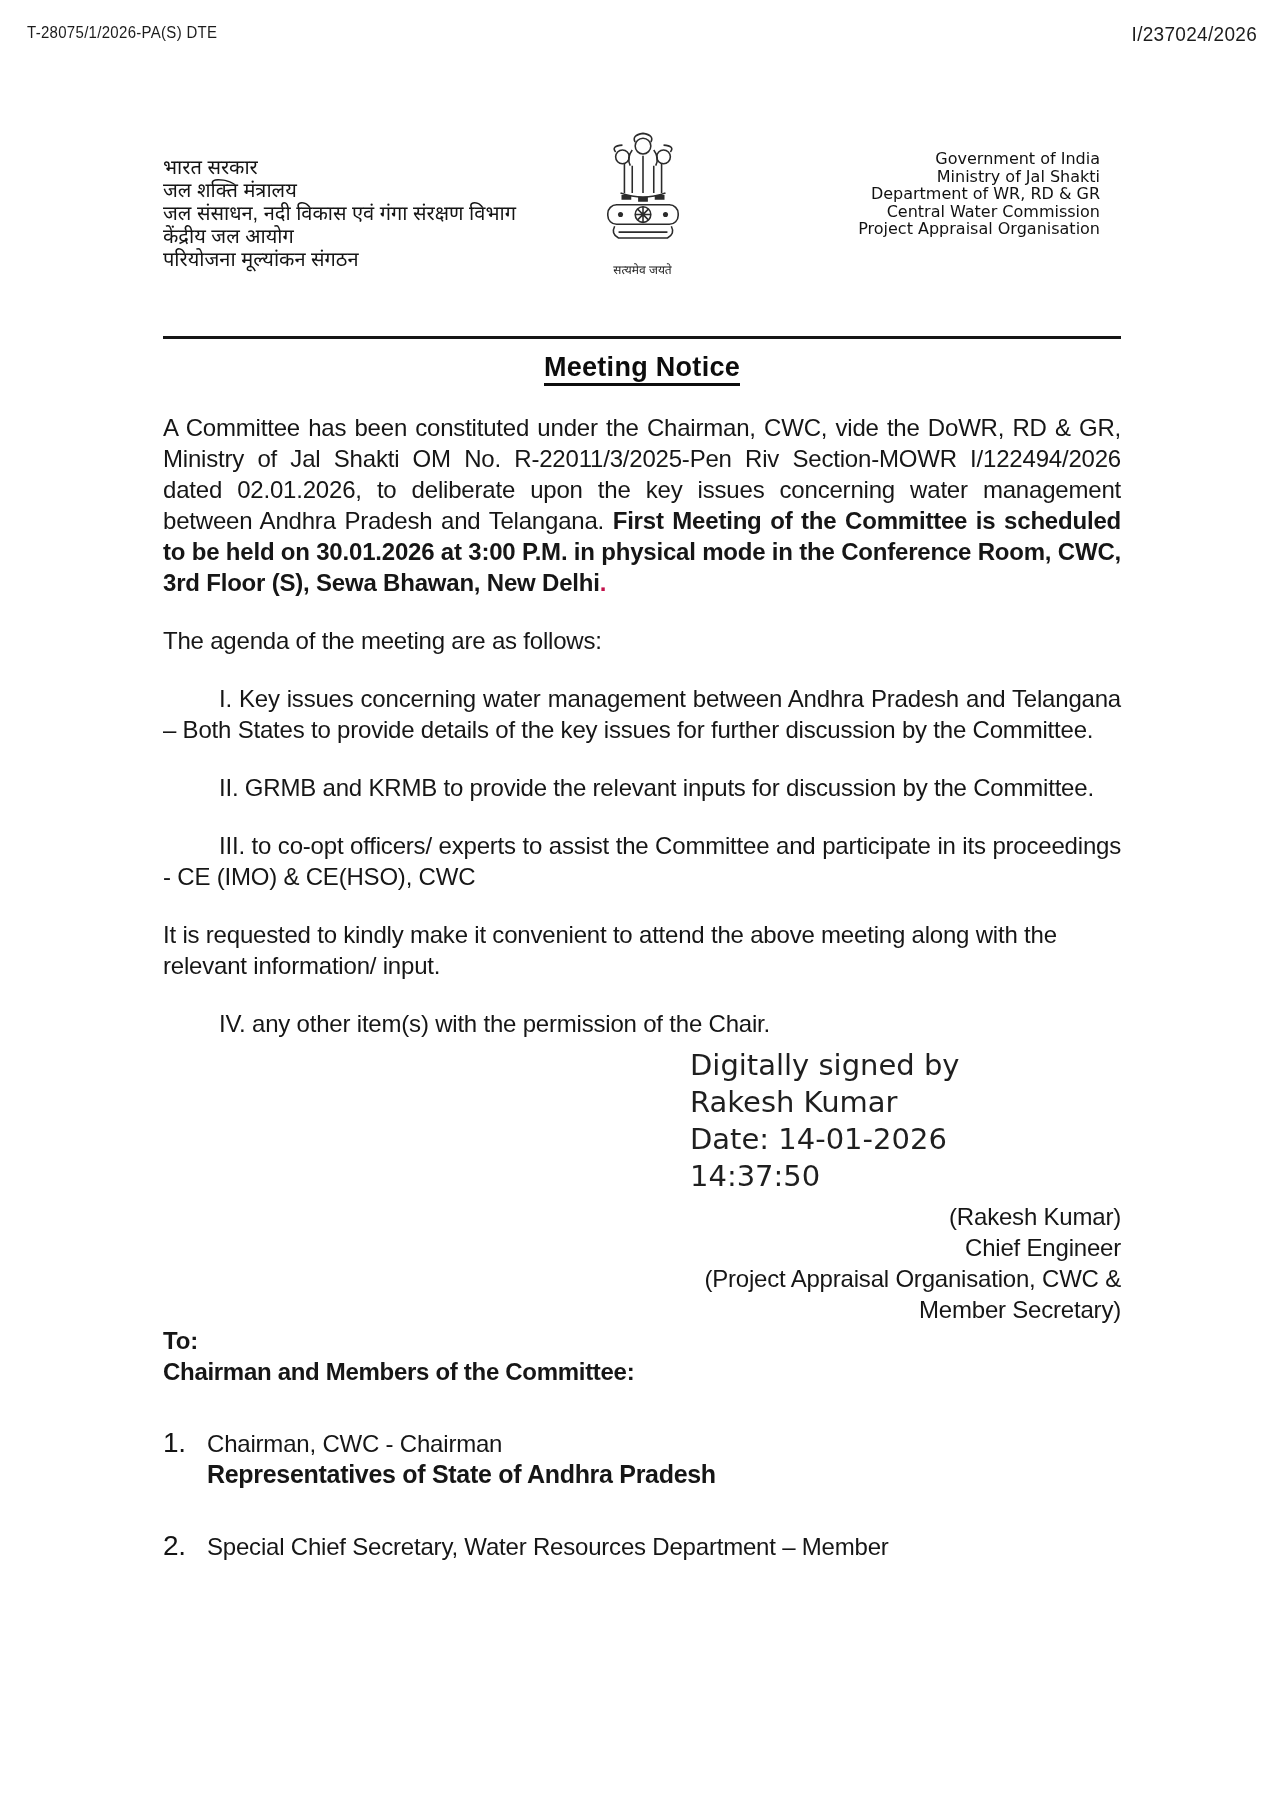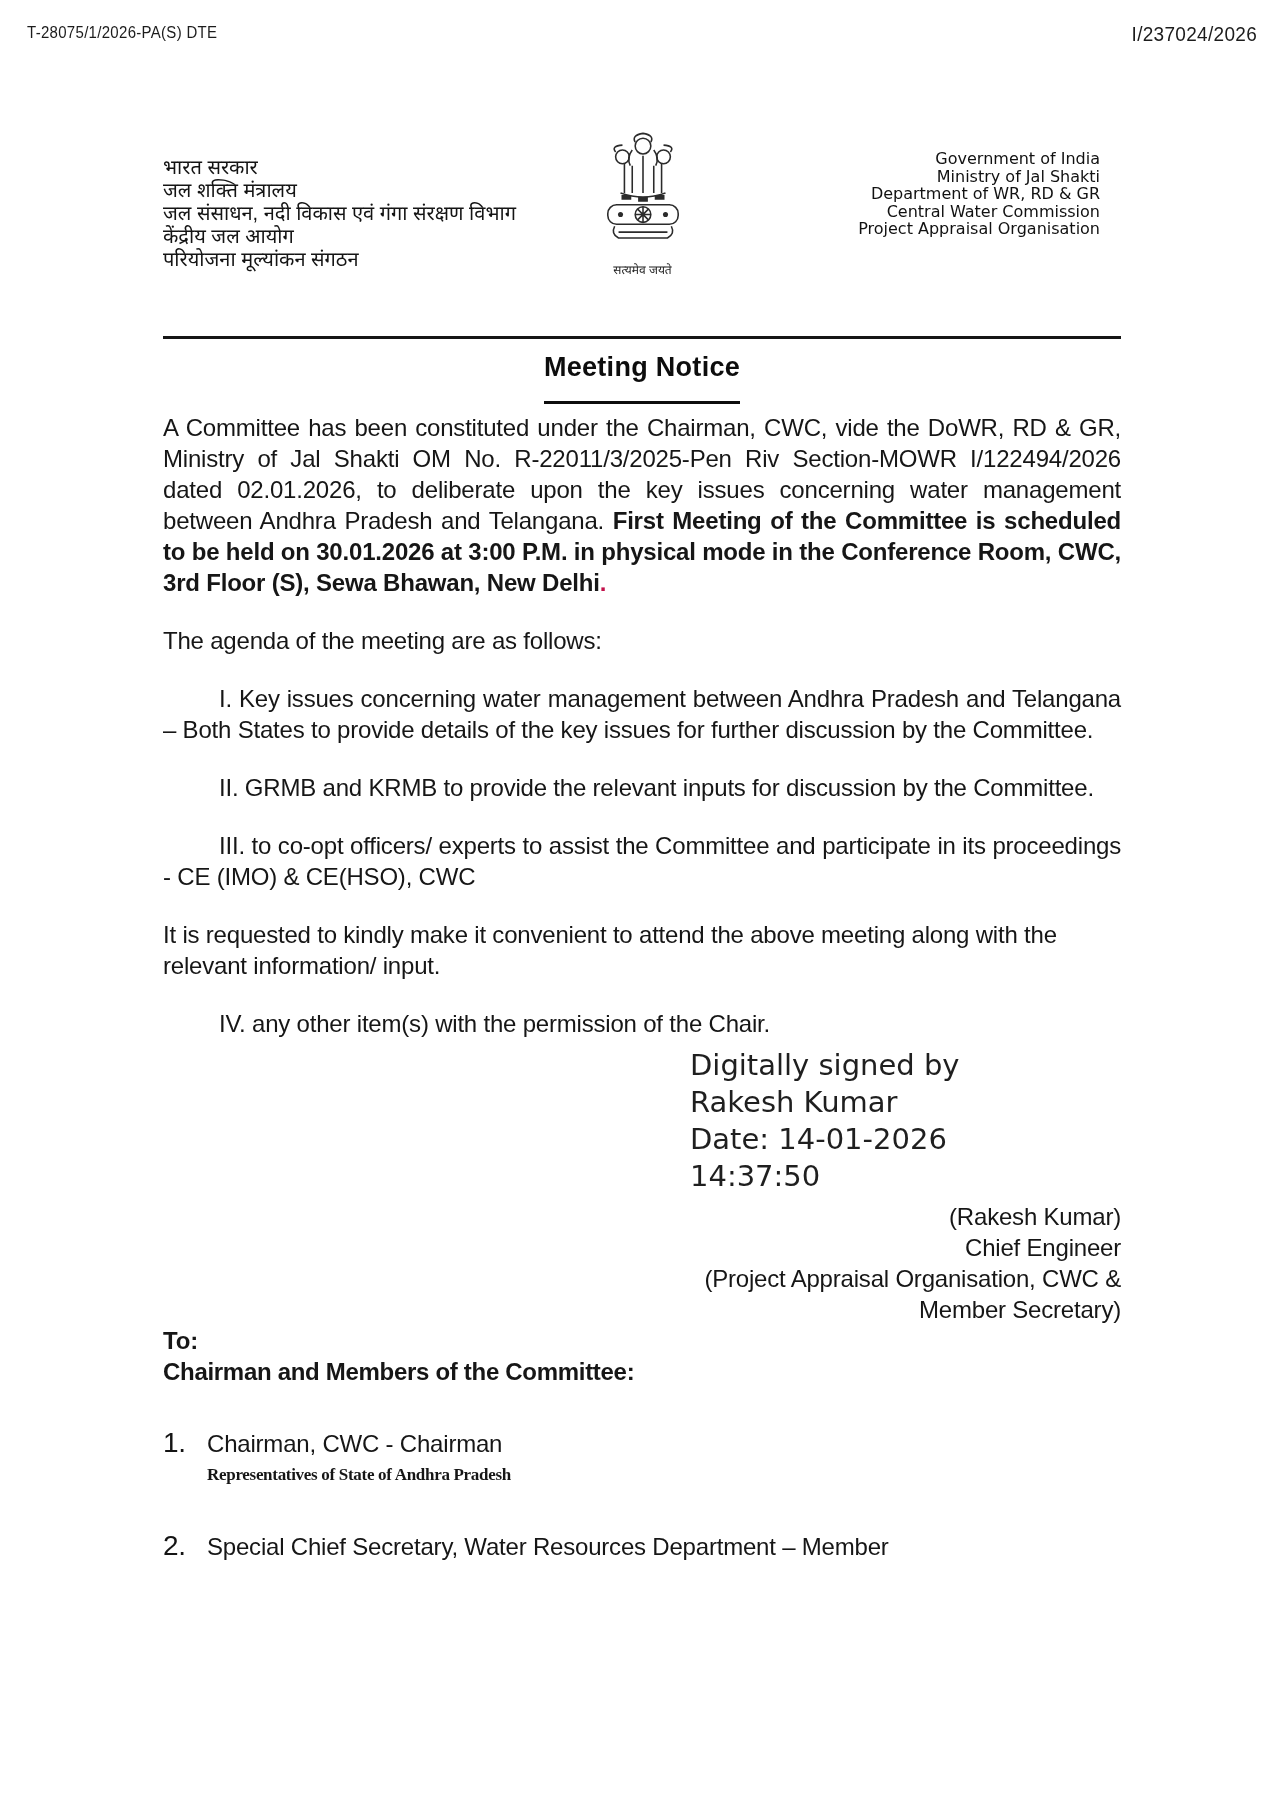--- a/index.html
+++ b/index.html
@@ -32,42 +32,42 @@
   .lh-english {
     position:absolute; right:21px; top:20px; text-align:right;
     font-family:"DejaVu Sans", sans-serif;
     font-size:16px; line-height:17.5px; color:#111; white-space:nowrap;
   }
   
   .rule { position:absolute; top:336px; left:163px; right:159px; border-top:3px solid #161616; }
   .title-row { position:absolute; top:352px; left:163px; width:958px; text-align:center; }
   .doc-title {
     display:inline-block; font-size:27px; font-weight:bold; color:#0d0d0d;
-    border-bottom:3px solid #0d0d0d; padding-bottom:18px; letter-spacing:.3px;text-align:right;
+    border-bottom:3px solid #0d0d0d; padding-bottom:0; letter-spacing:.3px;text-align:right;
   }
   
   .doc-body { position:absolute; top:412px; left:163px; width:958px; font-size:24px; line-height:31px; color:#161616; letter-spacing:-0.2px; }
   .doc-body p { margin:0; }
   .jus { text-align:justify; }
   .indent { text-indent:56px; }
   .mt { margin-top:27px !important; }
   .delhi-period { font-weight:bold; }
   
   .digi-sig {
     margin-top:8px; margin-left:527px;
     font-family:"DejaVu Sans", sans-serif;
     font-size:29px; line-height:37px; color:#1f1f1f; letter-spacing:0;
   }
   .sig-names { margin-top:6px; text-align:right; font-size:24px; line-height:31px; }
   .to-label { margin-top:22px; font-weight:bold; font-size:24px; }
   .committee-head { margin-top:42px; font-weight:bold; font-size:24px; letter-spacing:-0.3px; }
   .num-item { display:flex; align-items:baseline; margin-top:40px; }
   .num-item .num { font-size:28px; width:44px; flex:0 0 44px; color:#141414; }
   .num-item .txt { font-size:24px; }
-  .sub-head { margin-top:40px; padding-left:44px; font-weight:bold; font-size:17px; letter-spacing:-0.3px;font-family:Liberation Serif, serif; }
+  .sub-head { margin-top:40px; padding-left:44px; font-weight:bold; font-size:25px; letter-spacing:-0.3px; }
   .emblem-stroke { stroke:#2b2b2b; fill:none; stroke-width:1.6; }
   .emblem-fill { fill:#2b2b2b; }
 </style>
 </head>
 <body>
 
 <div class="page">
 
   <div class="ref-left">T-28075/1/2026-PA(S) DTE</div>
   <div class="ref-right">I/237024/2026</div>

